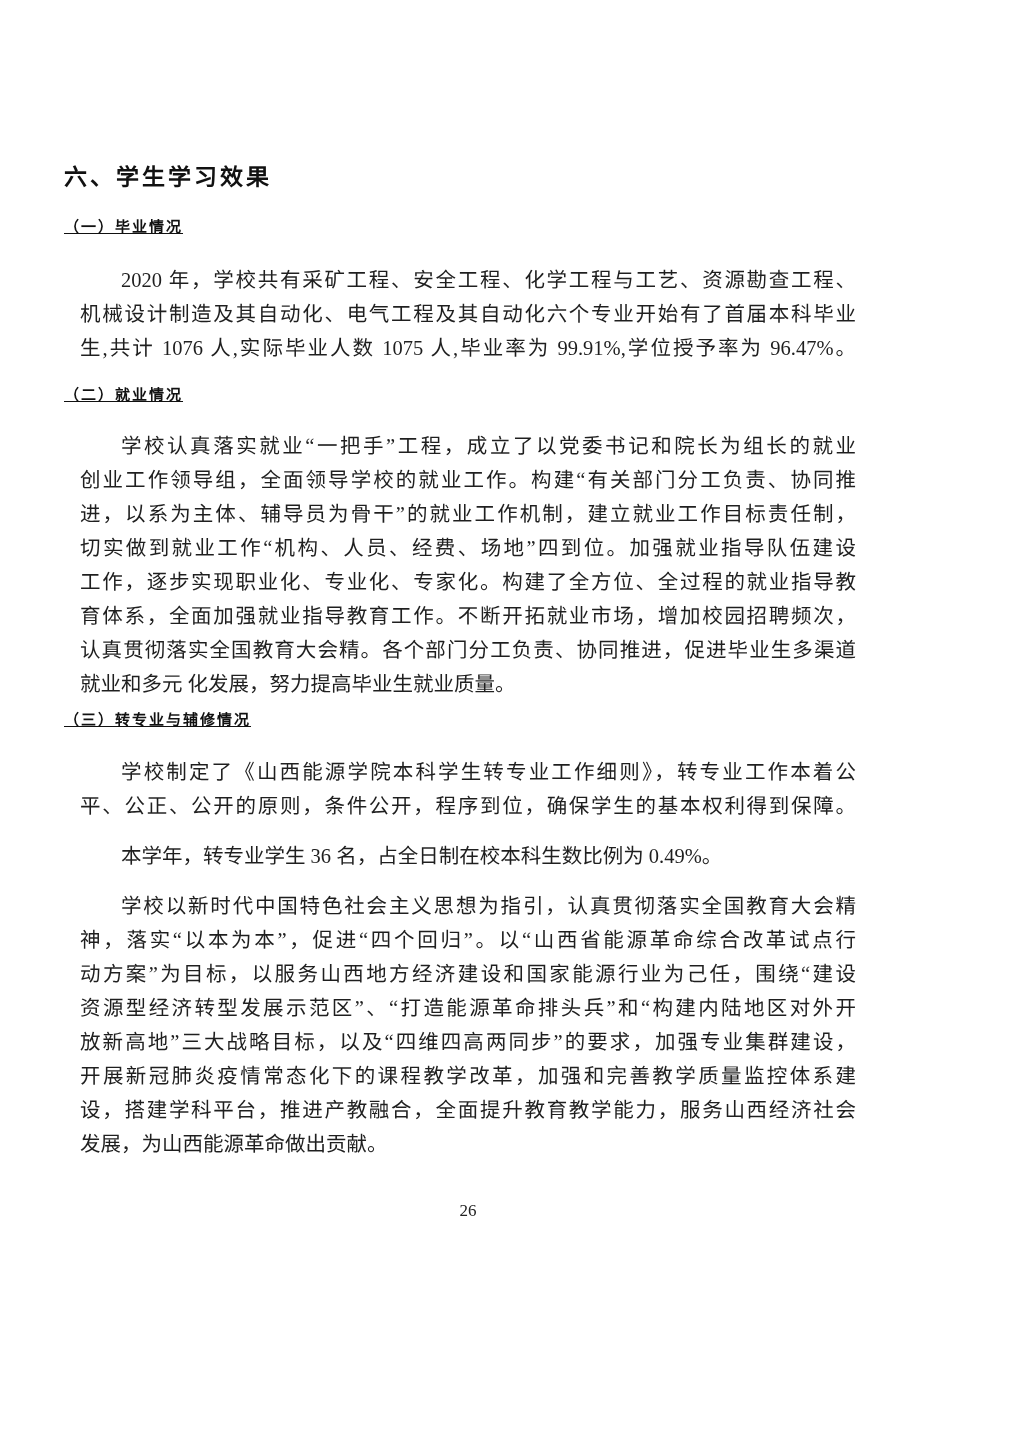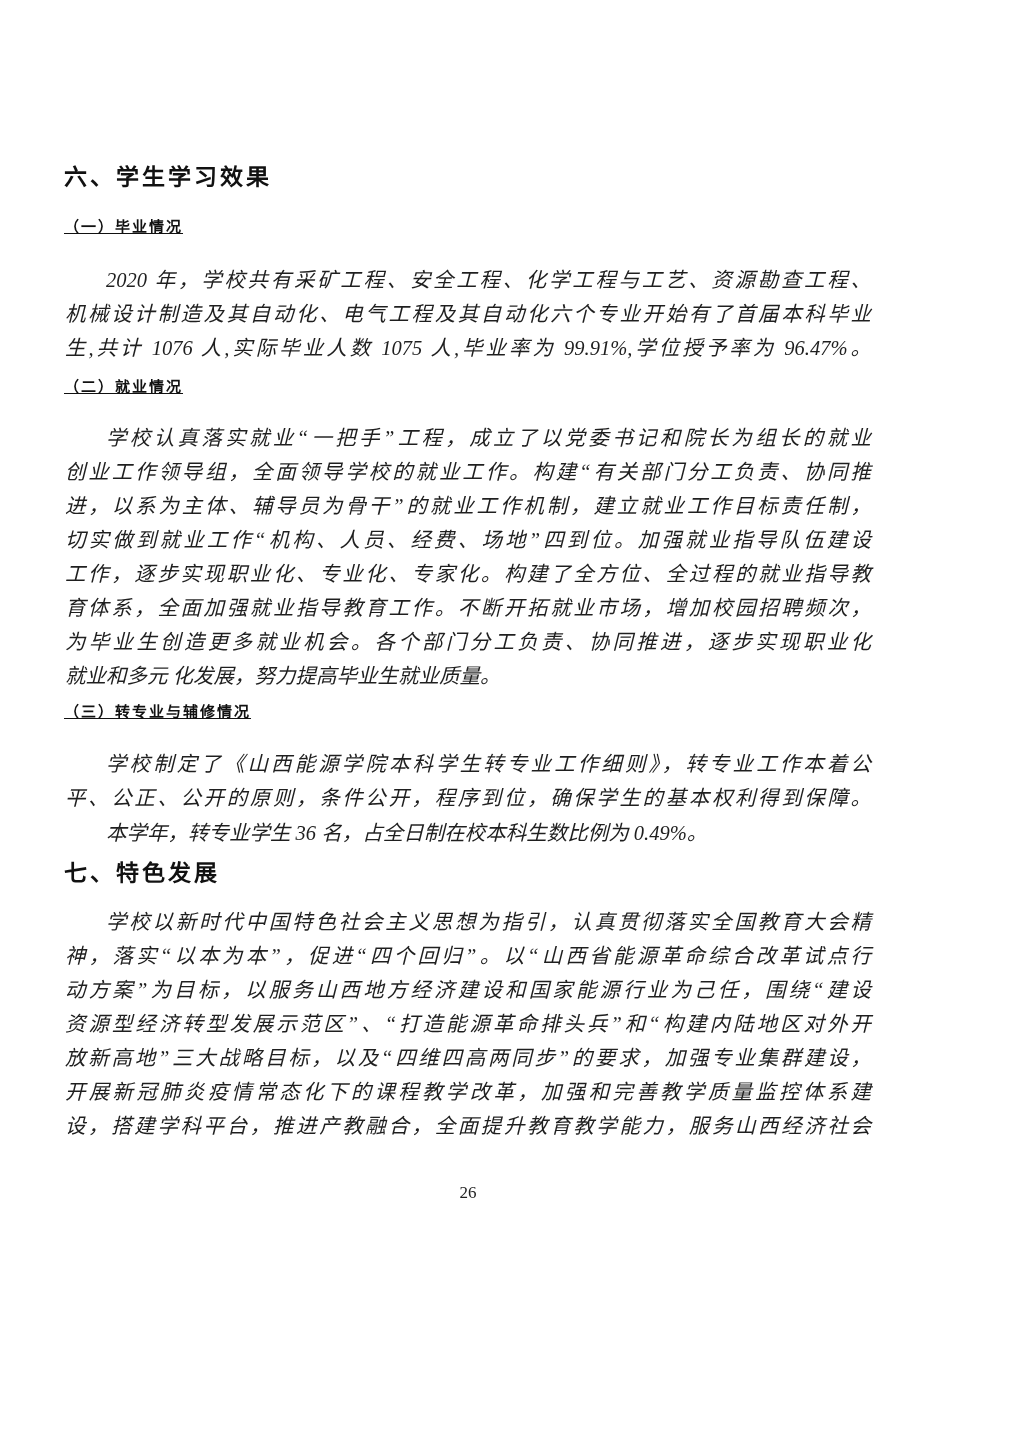--- a/index.html
+++ b/index.html
@@ -38,21 +38,21 @@
     font-weight: bold;
     font-size: 15px;
     line-height: 28px;
     letter-spacing: 2px;
     color: #111111;
     text-decoration: underline;
   }
   .h2-a { margin: 0 0 22px 0; }
   .h2-b { margin: 8px 0 20px 0; }
   .h2-c { margin: 4px 0 21px 0; }
-  .para { margin: 1px; font-style: italic; }
+  .para { margin: 16px; }
   .para-p2 { margin-bottom: 5px; }
   .para-p4 { margin-bottom: 0; }
   .ln {
     font-size: 20.5px;
     line-height: 34px;
     text-align: justify;
     text-align-last: justify;
     text-justify: inter-character;
     white-space: nowrap;
     overflow: visible;
@@ -87,43 +87,43 @@
 
   <div class="h2 h2-b">（二）就业情况</div>
 
   <div class="para para-p2">
     <div class="ln first">学校认真落实就业“一把手”工程，成立了以党委书记和院长为组长的就业</div>
     <div class="ln">创业工作领导组，全面领导学校的就业工作。构建“有关部门分工负责、协同推</div>
     <div class="ln">进，以系为主体、辅导员为骨干”的就业工作机制，建立就业工作目标责任制，</div>
     <div class="ln">切实做到就业工作“机构、人员、经费、场地”四到位。加强就业指导队伍建设</div>
     <div class="ln">工作，逐步实现职业化、专业化、专家化。构建了全方位、全过程的就业指导教</div>
     <div class="ln">育体系，全面加强就业指导教育工作。不断开拓就业市场，增加校园招聘频次，</div>
-    <div class="ln">为毕业生创造更多就业机会。各个部门分工负责、协同推进，逐步实现职业化</div>
+    <div class="ln">认真贯彻落实全国教育大会精。各个部门分工负责、协同推进，促进毕业生多渠道</div>
     <div class="ln short">就业和多元 化发展，努力提高毕业生就业质量。</div>
   </div>
 
 
   <div class="h2 h2-c">（三）转专业与辅修情况</div>
 
   <div class="para para-p4">
     <div class="ln first">学校制定了《山西能源学院本科学生转专业工作细则》，转专业工作本着公</div>
     <div class="ln">平、公正、公开的原则，条件公开，程序到位，确保学生的基本权利得到保障。</div>
   </div>
 
   <div class="para">
     <div class="ln first short">本学年，转专业学生 36 名，占全日制在校本科生数比例为 0.49%。</div>
   </div>
 
-  <div class="h1 h1-second">七、特色发展</div>
 
   <div class="para">
     <div class="ln first">学校以新时代中国特色社会主义思想为指引，认真贯彻落实全国教育大会精</div>
     <div class="ln">神，落实“以本为本”，促进“四个回归”。以“山西省能源革命综合改革试点行</div>
     <div class="ln">动方案”为目标，以服务山西地方经济建设和国家能源行业为己任，围绕“建设</div>
     <div class="ln">资源型经济转型发展示范区”、“打造能源革命排头兵”和“构建内陆地区对外开</div>
     <div class="ln">放新高地”三大战略目标，以及“四维四高两同步”的要求，加强专业集群建设，</div>
     <div class="ln">开展新冠肺炎疫情常态化下的课程教学改革，加强和完善教学质量监控体系建</div>
     <div class="ln">设，搭建学科平台，推进产教融合，全面提升教育教学能力，服务山西经济社会</div>
+    <div class="ln short">发展，为山西能源革命做出贡献。</div>
   </div>
 
   <div class="footer">26</div>
 
 </div>
 
 </body></html>

